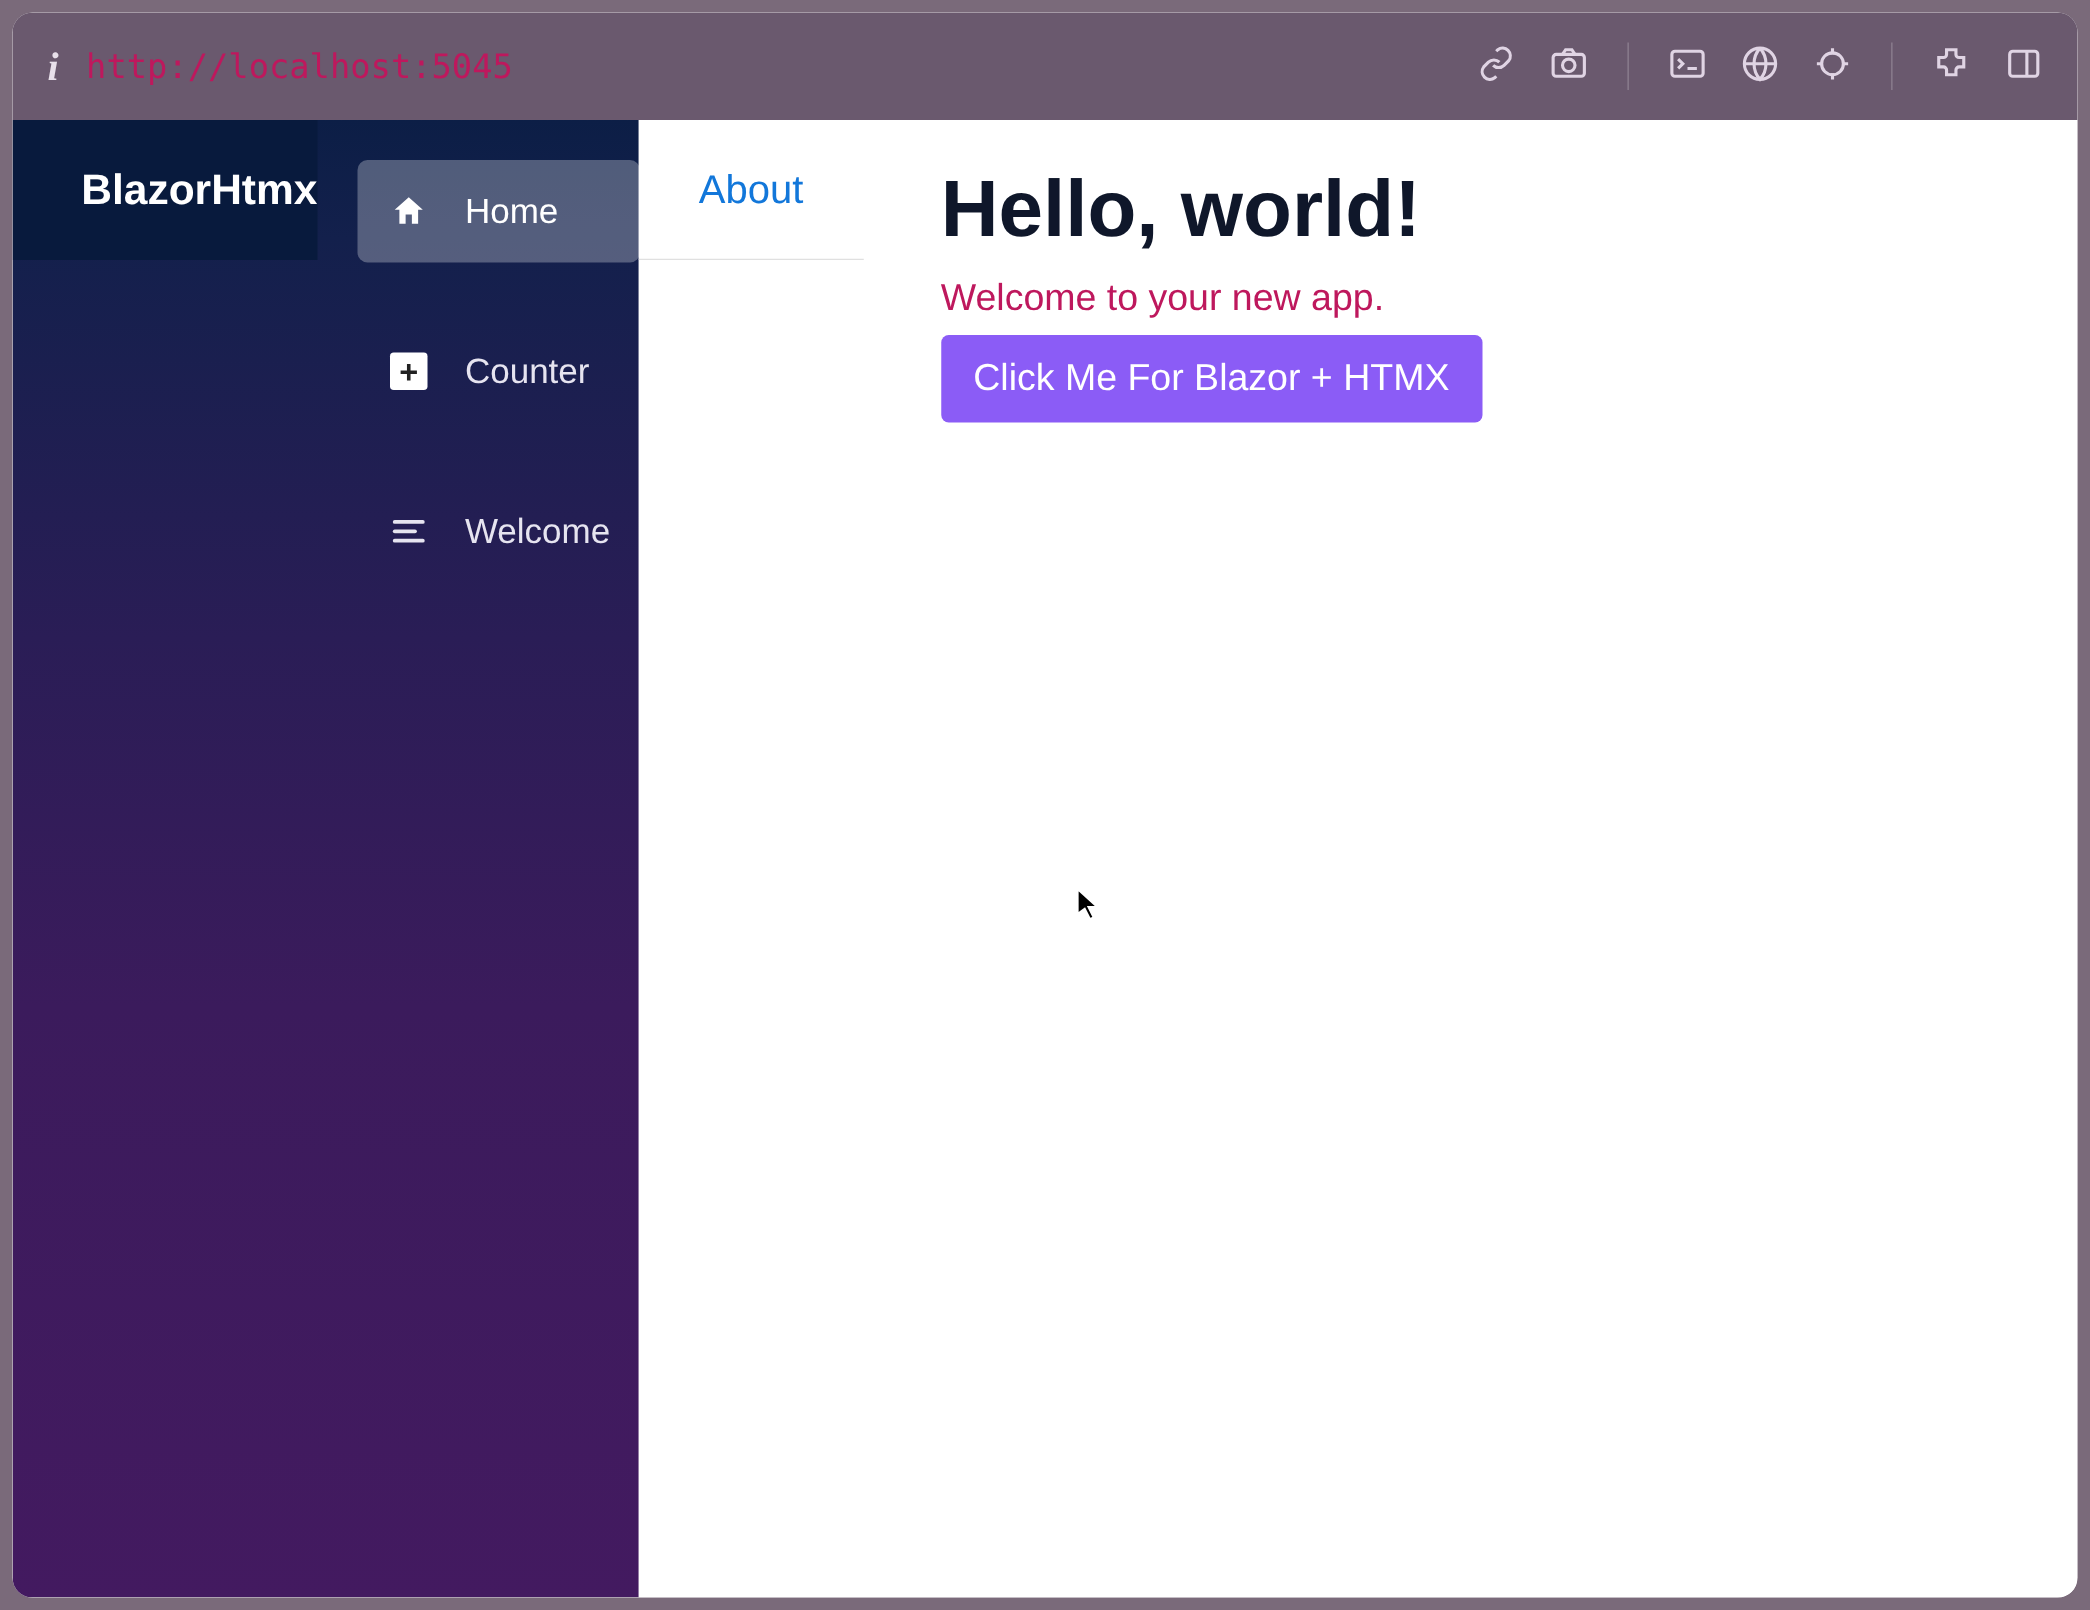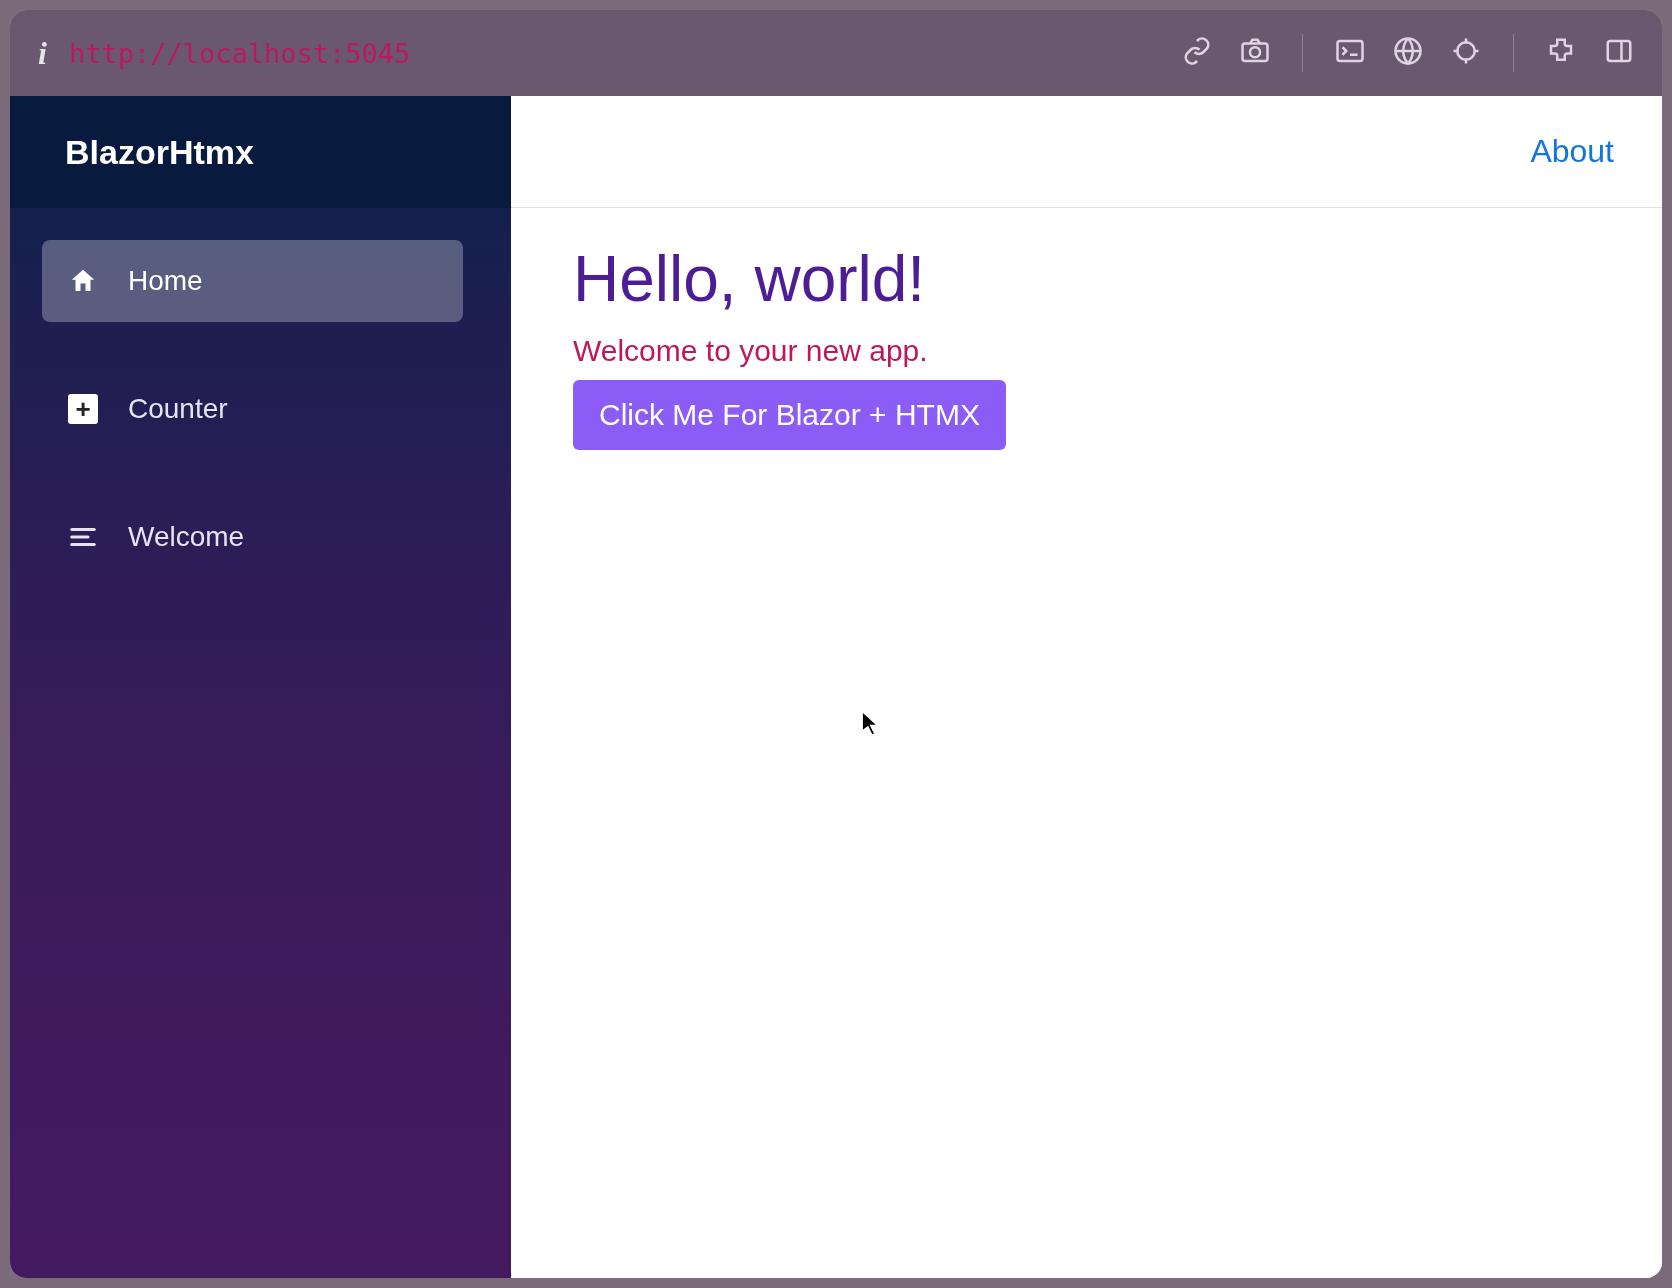--- a/index.html
+++ b/index.html
@@ -67,21 +67,21 @@
     }
     .content-area {
       flex: 1;
       display: flex;
       overflow: hidden;
     }
     .sidebar {
       width: 501px;
       background: linear-gradient(180deg, #0c1e46 0%, #13204c 8%, #2a1d56 35%, #3b1b5c 60%, #431a60 100%);
       display: flex;
-      flex-direction: column;
+      flex-direction: row;
     }
     .brand {
       height: 112px;
       display: flex;
       align-items: center;
       padding-left: 55px;
       background: #081a3d;
     }
     .brand-title {
       color: #fff;
@@ -129,43 +129,43 @@
       justify-content: center;
       color: #222;
       font-size: 26px;
       font-weight: 600;
       line-height: 1;
     }
     .main {
       flex: 1;
       background: #fff;
       display: flex;
-      flex-direction: column;
+      flex-direction: row;
     }
     .top-row {
       height: 112px;
       border-bottom: 1px solid #e0e0e0;
       display: flex;
       align-items: center;
       justify-content: flex-end;
       padding: 0 48px;
     }
     .about-link {
       color: #1277da;
       font-size: 32px;
       text-decoration: none;
       cursor: pointer;
     }
     .page {
       padding: 34px 62px;
     }
     .page h1 {
       font-size: 64px;
-      font-weight: 400;
-      color: #4c1d95;
+      font-weight: 700;
+      color: #0f172a;
       margin-bottom: 18px;
     }
     .welcome {
       font-size: 30px;
       color: #be185d;
       margin-bottom: 12px;
     }
     .primary-btn {
       background: #8b5cf6;
       color: #fff;

